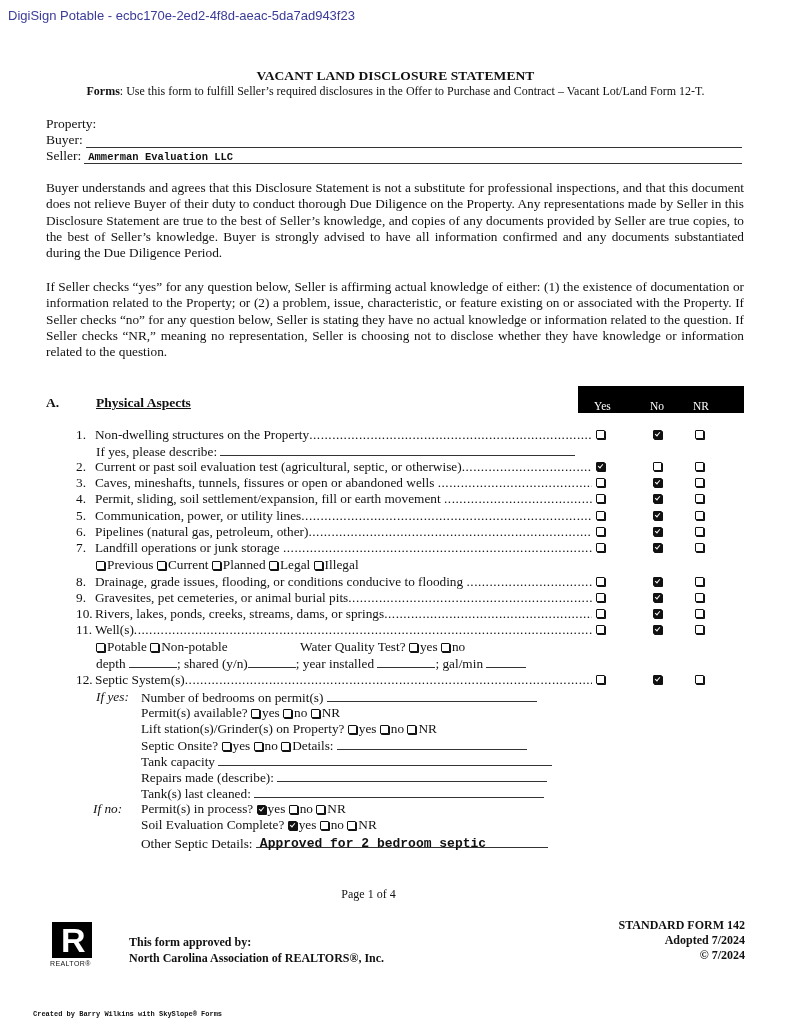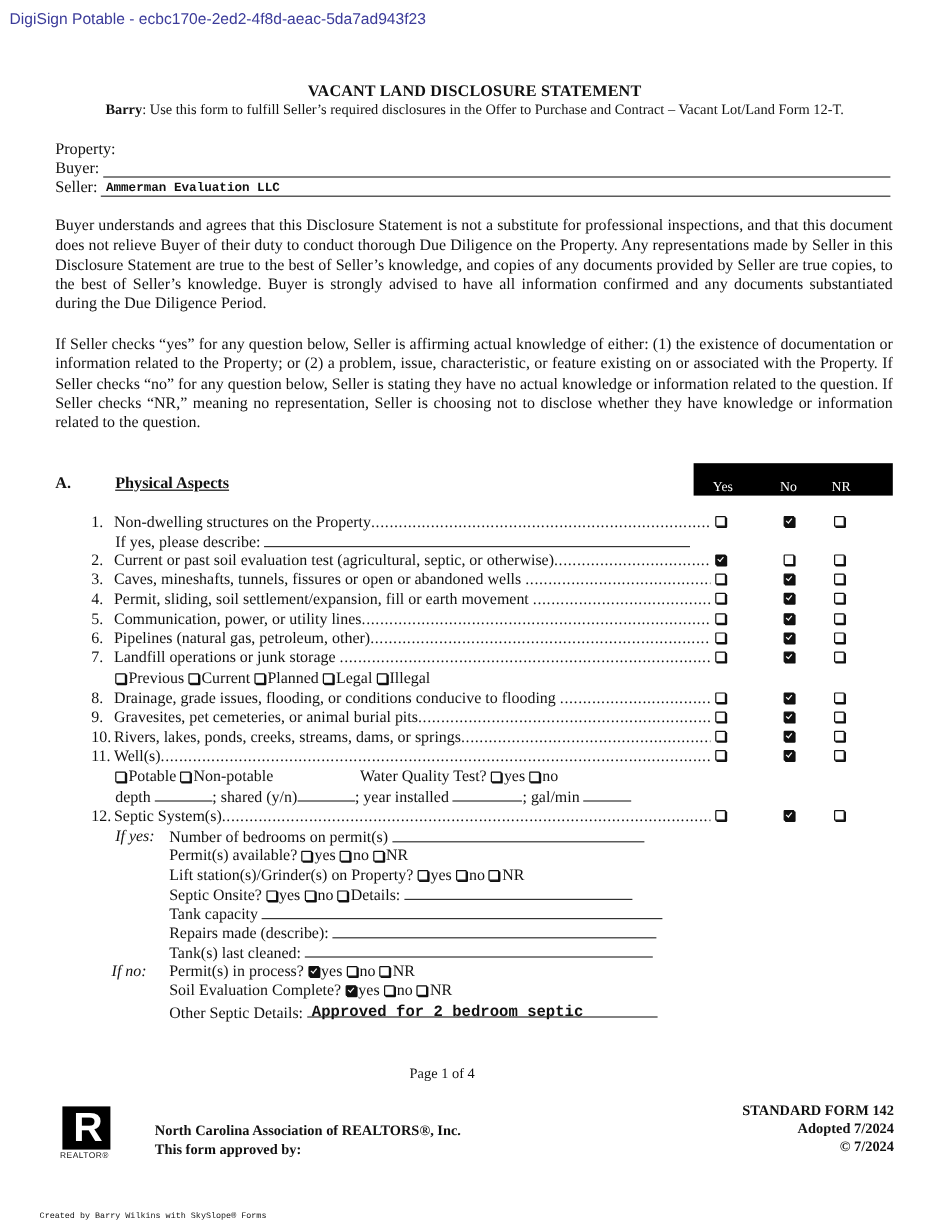--- a/index.html
+++ b/index.html
@@ -34,29 +34,29 @@
   .sub .cb { vertical-align: -1px; margin-right: 2px; }
   .ital { font-style: italic; }
   .uline { display: inline-block; border-bottom: 1px solid #333; height: 12px; vertical-align: baseline; }
   .mono-ans { font-family: "Liberation Mono", "DejaVu Sans Mono", monospace; font-weight: bold; font-size: 13px; }
   .footer-page { left: 0; width: 737px; top: 887px; text-align: center; font-size: 12px; }
   .logo { left: 52px; top: 922px; width: 40px; height: 36px; background: #000; }
   .logo-r { position: absolute; left: 9px; top: 1px; color: #fff; font-family: "Liberation Sans", sans-serif; font-weight: bold; font-size: 34px; line-height: 34px; }
   .logo-text { left: 50px; top: 960px; font-family: "Liberation Sans", sans-serif; font-size: 7px; letter-spacing: 0.4px; }
   .approved { left: 129px; top: 934px; font-weight: bold; font-size: 12px; line-height: 16px; }
   .stdform { right: 46px; top: 918px; text-align: right; font-weight: bold; font-size: 12px; line-height: 15px; }
-  .created { left: 33px; top: 1010px; font-family: "Liberation Mono", "DejaVu Sans Mono", monospace; font-size: 7px; font-weight: normal; }
+  .created { left: 33px; top: 1010px; font-family: "Liberation Mono", "DejaVu Sans Mono", monospace; font-size: 7px; font-weight: bold; }
 </style>
 </head>
 <body>
 
 <div class="abs digisign">DigiSign Potable - ecbc170e-2ed2-4f8d-aeac-5da7ad943f23</div>
 
 <div class="abs title">VACANT LAND DISCLOSURE STATEMENT</div>
-<div class="abs note"><b>Barry</b><span>: Use this form to fulfill Seller’s required disclosures in the Offer to Purchase and Contract – Vacant Lot/Land Form 12-T.</span></div>
+<div class="abs note"><b>Forms</b><span>: Use this form to fulfill Seller’s required disclosures in the Offer to Purchase and Contract – Vacant Lot/Land Form 12-T.</span></div>
 
 <div class="abs field-row" style="top:116px">
   <span class="lbl">Property:</span>
 </div>
 <div class="abs field-row" style="top:132px">
   <span class="lbl">Buyer:</span>
   <span class="line">
       <span class="val"></span>
     </span>
 </div>
@@ -214,21 +214,21 @@
     <span class="mono-ans" style="position:absolute; left:4px; top:2px">Approved for 2 bedroom septic</span>
   </span>
 </div>
 
 <div class="abs footer-page">Page 1 of 4</div>
 <div class="abs logo">
     <span class="logo-r">R</span>
   </div>
 <div class="abs logo-text">REALTOR®</div>
 <div class="abs approved">
+  <div>This form approved by:</div>
   <div>North Carolina Association of REALTORS®, Inc.</div>
-  <div>This form approved by:</div>
 </div>
 <div class="abs stdform">
   <div>STANDARD FORM 142</div>
   <div>Adopted 7/2024</div>
   <div>© 7/2024</div>
 </div>
 <div class="abs created">Created by Barry Wilkins with SkySlope® Forms</div>
 
 </body></html>

